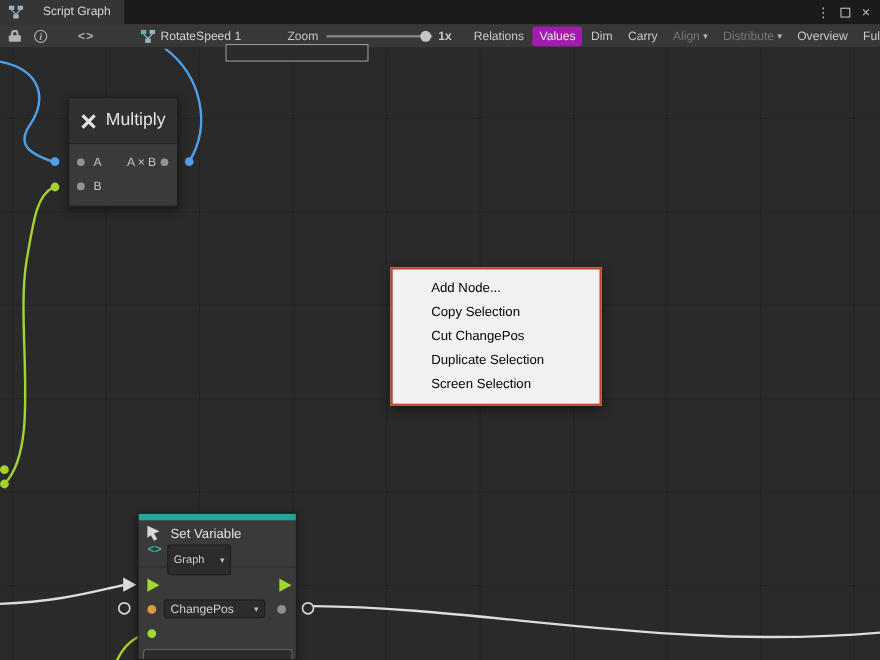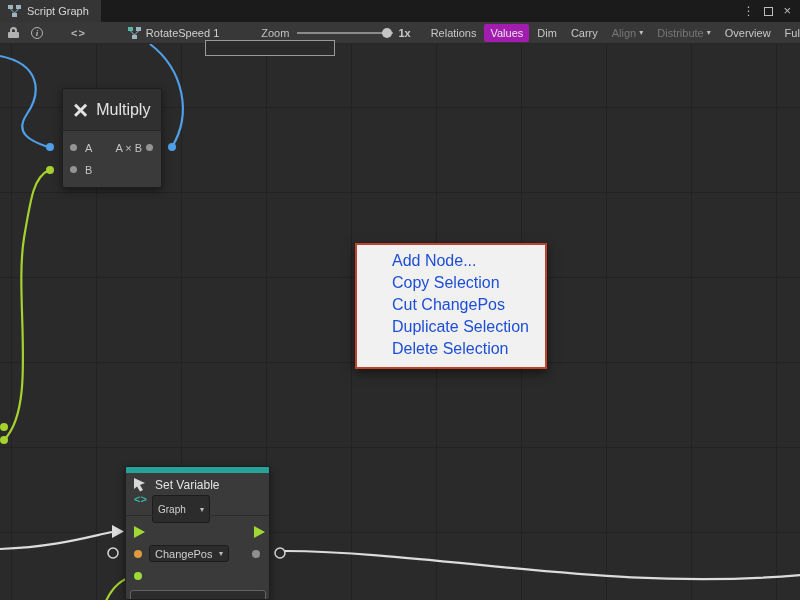--- a/index.html
+++ b/index.html
@@ -6,21 +6,21 @@
   html,body { margin:0; padding:0; }
   body {
     width:800px; height:600px; position:relative; overflow:hidden;
     background:#2b2b2b; font-family:"Liberation Sans", sans-serif; color:#c8c8c8;
     -webkit-font-smoothing:antialiased;
   }
 
   
   .tabbar { position:absolute; top:0; left:0; right:0; height:22px; background:#1b1b1b;
     display:flex; align-items:center; z-index:10; }
-  .tab { height:22px; background:#353535; display:flex; align-items:center; gap:6px;
+  .tab { height:22px; background:#353535; display:flex; align-items:center; gap:18px;
     padding:0 12px 0 8px; font-size:11px; color:#d6d6d6; }
   .win-controls { margin-left:auto; display:flex; align-items:center; gap:10px; padding-right:9px;
     color:#bdbdbd; font-size:12px; }
   .maxbox { width:9px; height:9px; border:1px solid #bdbdbd; display:inline-block; }
   .closeglyph { font-size:13px; line-height:10px; }
 
   
   .toolbar { position:absolute; top:22px; left:0; right:0; height:22px; background:#383838;
     border-bottom:1px solid #272727; display:flex; align-items:center; font-size:11px;
     color:#c8c8c8; z-index:10; white-space:nowrap; overflow:hidden; }
@@ -69,34 +69,34 @@
   .pdot.l { left:7px; } .pdot.r { right:8px; }
 
   
   .node-setvar { left:125px; top:466px; width:145px; height:134px; }
   .sv-strip { height:6px; background:#27a39b; }
   .sv-title { position:absolute; left:29px; top:11px; font-size:12px; color:#e3e3e3; }
   .sv-icon { position:absolute; left:6px; top:9px; }
   .sv-dd { position:absolute; display:flex; align-items:center; justify-content:space-between;
     background:#2c2c2c; border:1px solid #1c1c1c; border-radius:3px; color:#cfcfcf; padding:0 5px; }
   .sv-kind { left:26px; top:28px; width:58px; height:28px; font-size:10px; }
-  .sv-var { left:23px; top:78px; width:80px; height:17px; font-size:11px; }
+  .sv-var { left:23px; top:78px; width:92px; height:17px; font-size:11px; }
   .sv-divider { position:absolute; left:0; right:0; top:48px; height:1px; background:#2c2c2c; }
   .arrow-green { position:absolute; width:0; height:0; border-top:6px solid transparent;
     border-bottom:6px solid transparent; border-left:11px solid #9ed934; }
   .dot8 { position:absolute; width:8px; height:8px; border-radius:50%; }
   .sv-extra { position:absolute; left:4px; top:123px; width:136px; height:16px;
     background:#2c2c2c; border:1px solid #636363; border-radius:3px; }
   .ddarrow { font-size:8px; color:#bdbdbd; }
 
   
   .context-menu { position:absolute; left:355px; top:243px; width:192px; z-index:5;
     background:#f1f1f1; border:2px solid #c0432b; box-shadow:0 4px 10px rgba(0,0,0,.5);
     padding:5px 0 7px; }
-  .menu-item { height:22px; line-height:22px; padding-left:35px; font-size:16px; color:#1d4ed8; }
+  .menu-item { height:22px; line-height:22px; padding-left:35px; font-size:12px; color:#000000; }
 
   
   .float-outline { position:absolute; left:205px; top:40px; width:130px; height:16px;
     border:1px solid #9a9a9a; background:#2b2b2b; z-index:11; }
 
   .mini-icon { display:inline-block; }
 </style>
 </head>
 <body>
 
@@ -168,21 +168,21 @@
   <span class="dot8" style="left:126px; top:83px; background:#8f8f8f;"></span>
   <span class="dot8" style="left:8px; top:105px; background:#9ed934;"></span>
   <div class="sv-extra"></div>
 </div>
 
 <div class="context-menu">
   <div class="menu-item">Add Node...</div>
   <div class="menu-item">Copy Selection</div>
   <div class="menu-item">Cut ChangePos</div>
   <div class="menu-item">Duplicate Selection</div>
-  <div class="menu-item">Delete Selection</div>
+  <div class="menu-item">Screen Selection</div>
 </div>
 
 <div class="float-outline"></div>
 
 <div class="tabbar">
   <div class="tab">
     <svg class="mini-icon" width="13" height="12">
       <rect x="0" y="0" width="5" height="4" fill="#9ab5c0"></rect>
       <rect x="8" y="0" width="5" height="4" fill="#9ab5c0"></rect>
       <rect x="4" y="8" width="5" height="4" fill="#9ab5c0"></rect>

